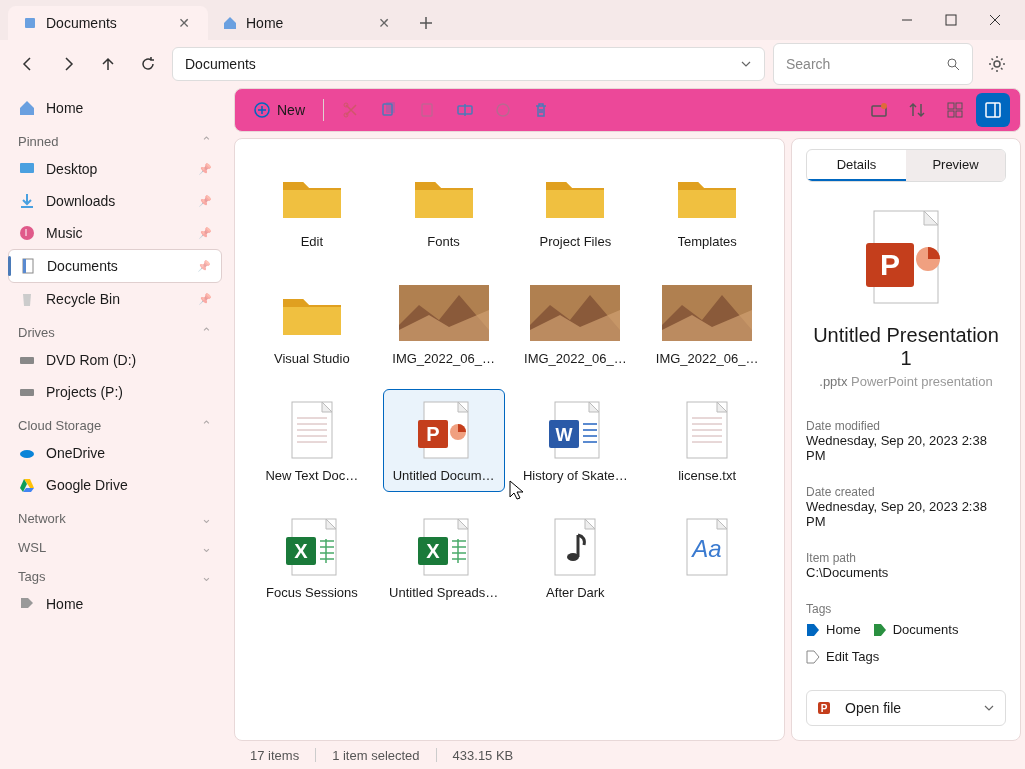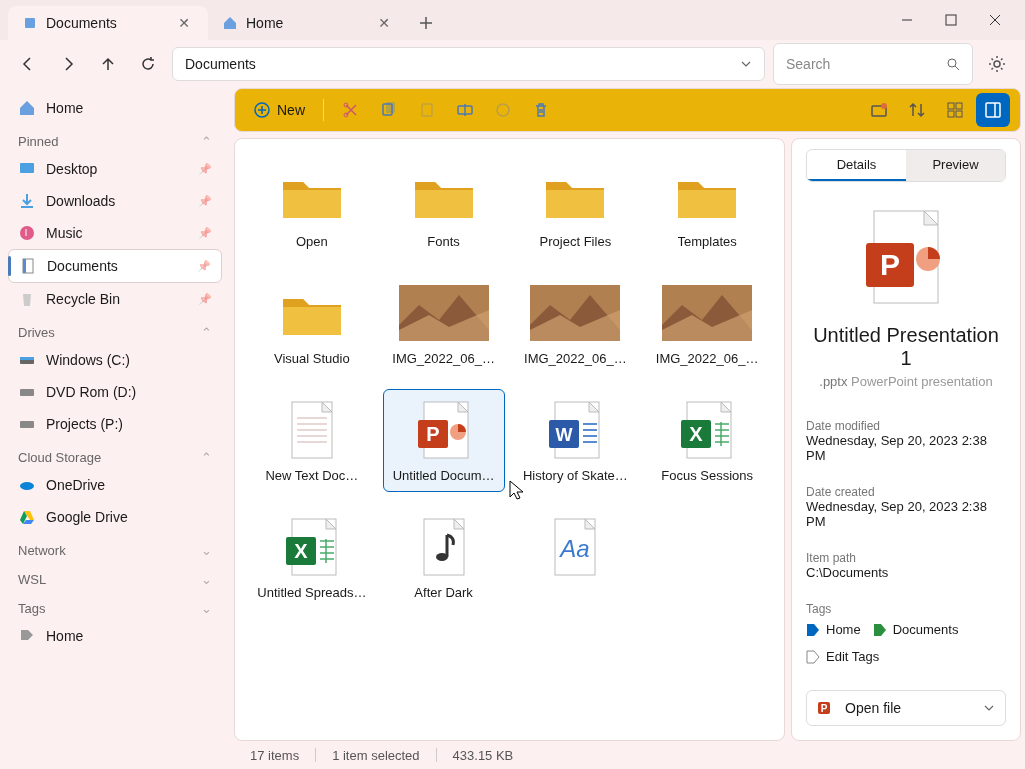--- a/index.html
+++ b/index.html
@@ -111,21 +111,21 @@
 
 .content {
   flex: 1;
   display: flex;
   flex-direction: column;
   overflow: hidden;
   padding: 0 4px;
 }
 .action-bar {
   height: 44px;
-  background: #eab308;
+  background: #ec4899;
   border: 1px solid #e8d8d8;
   border-radius: 8px;
   display: flex;
   align-items: center;
   padding: 0 10px;
   gap: 4px;
   margin-bottom: 6px;
 }
 .action-bar .sep { width:1px; height:22px; background:#e0d0d0; margin:0 6px; }
 .act-btn {
@@ -344,27 +344,20 @@
       <span>Recycle Bin</span>
       <span class="pin-icon">📌</span>
     </div>
 
     <div class="side-header">
       <span>Drives</span>
       <span class="side-chev">⌃</span>
     </div>
     <div class="side-row">
       <svg width="18" height="18">
-          <rect x="2" y="6" width="14" height="7" fill="#666" rx="1"></rect>
-          <rect x="2" y="6" width="14" height="3" fill="#4aa0e0"></rect>
-        </svg>
-      <span>Windows (C:)</span>
-    </div>
-    <div class="side-row">
-      <svg width="18" height="18">
           <rect x="2" y="6" width="14" height="7" fill="#888" rx="1"></rect>
         </svg>
       <span>DVD Rom (D:)</span>
     </div>
     <div class="side-row">
       <svg width="18" height="18">
           <rect x="2" y="6" width="14" height="7" fill="#888" rx="1"></rect>
         </svg>
       <span>Projects (P:)</span>
     </div>
@@ -487,21 +480,21 @@
 
       <div class="file-grid-wrap" style="position:relative;">
         <div class="file-grid" id="file-grid">
             <div class="file-item">
               <div class="file-thumb">
                 <svg width="70" height="56">
                   <path d="M6 14 H26 L32 20 H64 V50 H6 Z" fill="#f0c040"></path>
                   <path d="M6 14 H26 L32 20 H64 V22 H6 Z" fill="#e0a020"></path>
                 </svg>
               </div>
-              <div class="file-name">Open</div>
+              <div class="file-name">Edit</div>
             </div>
             <div class="file-item">
               <div class="file-thumb">
                 <svg width="70" height="56">
                   <path d="M6 14 H26 L32 20 H64 V50 H6 Z" fill="#f0c040"></path>
                   <path d="M6 14 H26 L32 20 H64 V22 H6 Z" fill="#e0a020"></path>
                 </svg>
               </div>
               <div class="file-name">Fonts</div>
             </div>
@@ -589,20 +582,30 @@
               <div class="file-thumb">
                 <svg width="60" height="64">
                   <rect x="10" y="4" width="44" height="56" fill="#fff" stroke="#bbb"></rect>
                   <path d="M44 4 L54 14 L44 14 Z" fill="#eee" stroke="#bbb"></path>
                   <rect x="4" y="22" width="30" height="28" fill="#2a5aa8" rx="2"></rect>
                   <text x="19" y="43" fill="#fff" font-size="18" font-weight="bold" text-anchor="middle">W</text>
                   <path d="M38 26 H52 M38 32 H52 M38 38 H52 M38 44 H52" stroke="#5a8ad0" stroke-width="2"></path>
                 </svg>
               </div>
               <div class="file-name">History of Skate…</div>
+            </div>
+            <div class="file-item">
+              <div class="file-thumb">
+                <svg width="50" height="60">
+                  <rect x="5" y="2" width="40" height="56" fill="#fff" stroke="#bbb"></rect>
+                  <path d="M35 2 L45 12 L35 12 Z" fill="#eee" stroke="#bbb"></path>
+                  <path d="M10 18 H40 M10 24 H40 M10 30 H40 M10 36 H40 M10 42 H40" stroke="#d0b0b0"></path>
+                </svg>
+              </div>
+              <div class="file-name">license.txt</div>
             </div>
             <div class="file-item">
               <div class="file-thumb">
                 <svg width="60" height="64">
                   <rect x="10" y="4" width="44" height="56" fill="#fff" stroke="#bbb"></rect>
                   <path d="M44 4 L54 14 L44 14 Z" fill="#eee" stroke="#bbb"></path>
                   <rect x="4" y="22" width="30" height="28" fill="#1a7a3a" rx="2"></rect>
                   <text x="19" y="43" fill="#fff" font-size="20" font-weight="bold" text-anchor="middle">X</text>
                   <path d="M38 26 H52 M38 32 H52 M38 38 H52 M38 44 H52 M44 24 V48" stroke="#4aaa6a" stroke-width="1.5"></path>
                 </svg>

